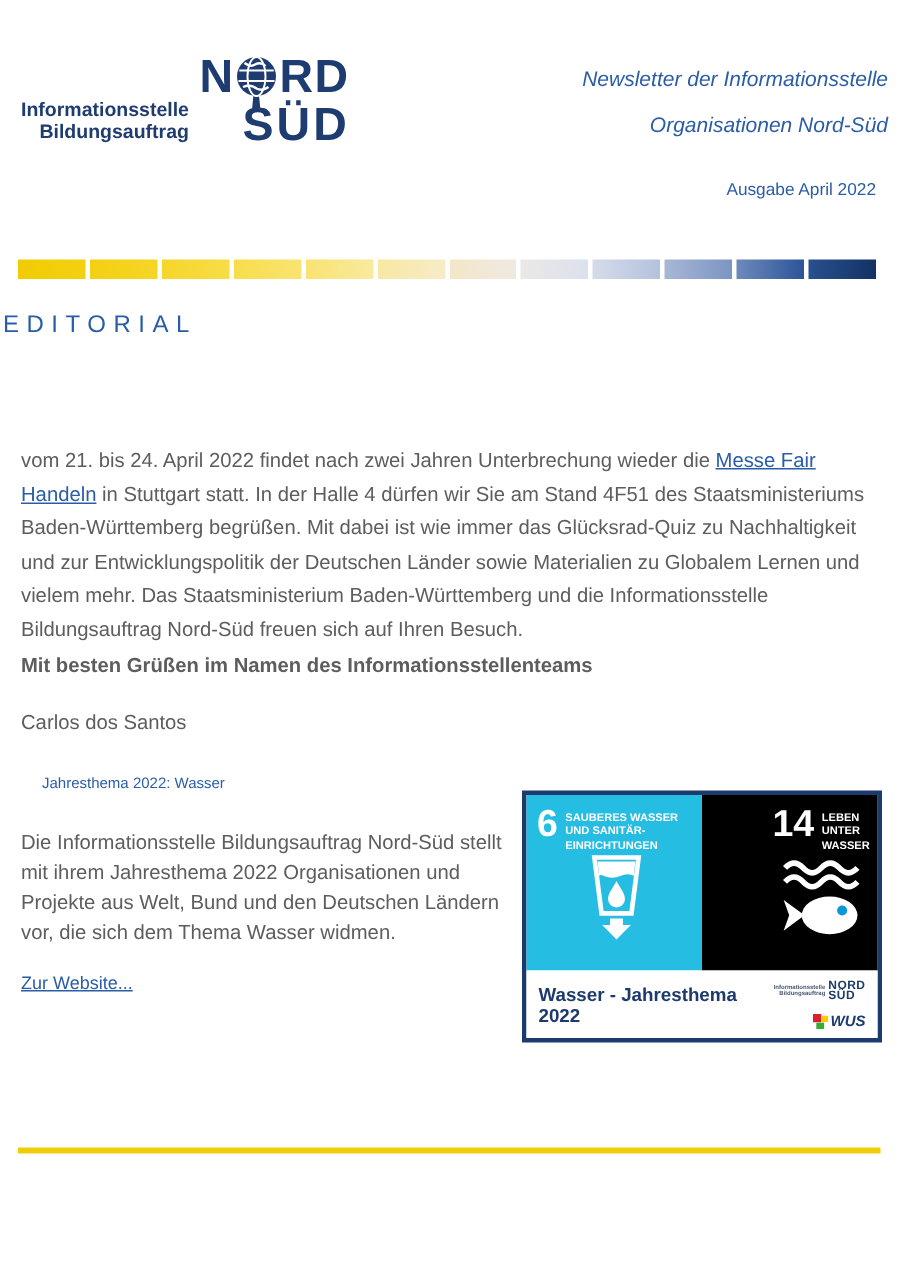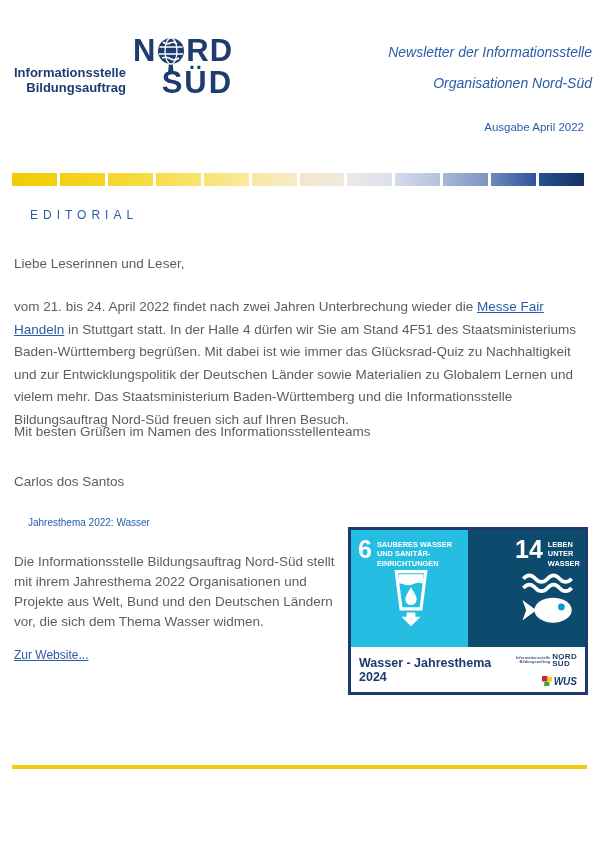--- a/index.html
+++ b/index.html
@@ -13,37 +13,37 @@
   .logo-main { display:flex; flex-direction:column; align-items:flex-end; }
   .logo-nord { display:flex; align-items:center; font-weight:bold; font-size:31px; line-height:30px; letter-spacing:1px; }
   .globe-wrap { width:28px; height:28px; margin:0 1px; overflow:visible; }
   .logo-sued { font-weight:bold; font-size:31px; line-height:30px; letter-spacing:2px; margin-top:2px; }
   .title { position:absolute; right:8px; top:37px; text-align:right; font-style:italic; color:#2a5ca8; font-size:14px; line-height:31px; }
   .issue { position:absolute; right:16px; top:121px; color:#2a5ca8; font-size:11.5px; }
   
   .bar { position:absolute; left:12px; top:173px; width:572px; height:13px; display:flex; gap:3px; }
   .bar-seg { flex:1; }
   
-  .editorial-heading { position:absolute; left:30px; top:208px; color:#2a5ca8; font-size:12px; letter-spacing:5px; }
+  .editorial-heading { position:absolute; left:2px; top:208px; color:#2a5ca8; font-size:16px; letter-spacing:5px; }
   .text { color:#5d5d5d; font-size:13.5px; margin:0; }
   .salutation { position:absolute; left:14px; top:256px; }
   .para { position:absolute; left:14px; top:296px; width:578px; line-height:22.5px; }
-  .closing { position:absolute; left:14px; top:424px; }
+  .closing { position:absolute; left:14px; top:436px;font-weight:bold; }
   .signature { position:absolute; left:14px; top:474px; }
   .link { color:#2a5ca8; text-decoration:underline; cursor:pointer; }
   
   .jt-heading { position:absolute; left:28px; top:517px; color:#2a5ca8; font-size:10px; }
   .jt-body { position:absolute; left:14px; top:552px; width:334px; line-height:20px; }
   .jt-link { position:absolute; left:14px; top:648px; font-size:12px; }
   
   .sdg-card { position:absolute; left:348px; top:527px; width:240px; height:168px; border:3px solid #1d3a6d; box-sizing:border-box; background:#fff; display:flex; flex-direction:column; }
   .tiles { display:flex; height:117px; }
   .tile { width:50%; color:#fff; padding:7px 5px 0 7px; box-sizing:border-box; }
   .tile6 { background:#26bde2; }
-  .tile14 { background:#0c4a6e;padding-left:47px; }
+  .tile14 { background:#000000;padding-left:47px; }
   .tile-head { display:flex; gap:5px; }
   .tile-num { font-weight:bold; font-size:25px; line-height:24px; }
   .tile-label { font-weight:bold; font-size:7.4px; line-height:9.3px; letter-spacing:0; margin-top:3px; }
   .tile-icon { display:flex; justify-content:center; margin-top:1px; }
   .caption-row { height:45px; background:#fff; display:flex; align-items:center; justify-content:space-between; padding:0 8px; }
   .caption { font-weight:bold; color:#1d3a6d; font-size:12.5px; }
   .card-logos { display:flex; flex-direction:column; align-items:flex-end; gap:8px; }
   .mini-ns { display:flex; align-items:center; gap:2px; color:#1d3a6d; }
   .mini-ns-side { font-size:4px; line-height:4.5px; font-weight:bold; text-align:right; color:#4a5a75; }
   .mini-ns-main { font-weight:bold; font-size:8px; line-height:7.5px; letter-spacing:0.3px; }
@@ -94,21 +94,20 @@
       <div class="bar-seg" style="background: linear-gradient(to right, rgb(247, 232, 162), rgb(247, 236, 201));"></div>
       <div class="bar-seg" style="background: linear-gradient(to right, rgb(243, 231, 201), rgb(240, 233, 224));"></div>
       <div class="bar-seg" style="background: linear-gradient(to right, rgb(235, 232, 230), rgb(220, 225, 238));"></div>
       <div class="bar-seg" style="background: linear-gradient(to right, rgb(213, 219, 234), rgb(180, 194, 221));"></div>
       <div class="bar-seg" style="background: linear-gradient(to right, rgb(168, 183, 214), rgb(123, 149, 194));"></div>
       <div class="bar-seg" style="background: linear-gradient(to right, rgb(109, 138, 188), rgb(45, 84, 153));"></div>
       <div class="bar-seg" style="background: linear-gradient(to right, rgb(40, 80, 143), rgb(19, 50, 99));"></div>
     </div>
 
   <div class="editorial-heading">EDITORIAL</div>
-  <p class="text salutation">Liebe Leserinnen und Leser,</p>
   <p class="text para"><span>vom 21. bis 24. April 2022 findet nach zwei Jahren Unterbrechung wieder die </span><a class="link" href="#">Messe Fair Handeln</a><span> in Stuttgart statt. In der Halle 4 dürfen wir Sie am Stand 4F51 des Staatsministeriums Baden-Württemberg begrüßen. Mit dabei ist wie immer das Glücksrad-Quiz zu Nachhaltigkeit und zur Entwicklungspolitik der Deutschen Länder sowie Materialien zu Globalem Lernen und vielem mehr. Das Staatsministerium Baden-Württemberg und die Informationsstelle Bildungsauftrag Nord-Süd freuen sich auf Ihren Besuch.</span></p>
   <p class="text closing">Mit besten Grüßen im Namen des Informationsstellenteams</p>
   <p class="text signature">Carlos dos Santos</p>
 
   <div class="jt-heading">Jahresthema 2022: Wasser</div>
   <p class="text jt-body">Die Informationsstelle Bildungsauftrag Nord-Süd stellt mit ihrem Jahresthema 2022 Organisationen und Projekte aus Welt, Bund und den Deutschen Ländern vor, die sich dem Thema Wasser widmen.</p>
   <a class="link jt-link" href="#">Zur Website...</a>
 
   <div class="sdg-card">
     <div class="tiles">
@@ -143,21 +142,21 @@
             <path d="M9,8 q6.5,-7 13,0 t13,0 t13,0 t13,0" stroke="#ffffff" stroke-width="4" fill="none"></path>
             <path d="M9,18 q6.5,-7 13,0 t13,0 t13,0 t13,0" stroke="#ffffff" stroke-width="4" fill="none"></path>
             <ellipse cx="41" cy="42" rx="20" ry="13.5" fill="#ffffff"></ellipse>
             <path d="M23,42 L8,31 L12,42 L8,53 Z" fill="#ffffff"></path>
             <circle cx="50" cy="38.5" r="3.6" fill="#0a97d9"></circle>
           </svg>
         </div>
       </div>
     </div>
     <div class="caption-row">
-      <div class="caption">Wasser - Jahresthema 2024</div>
+      <div class="caption">Wasser - Jahresthema 2022</div>
       <div class="card-logos">
         <div class="mini-ns">
           <div class="mini-ns-side">
             <div>Informationsstelle</div>
             <div>Bildungsauftrag</div>
           </div>
           <div class="mini-ns-main">
             <div>NORD</div>
             <div>SÜD</div>
           </div>

